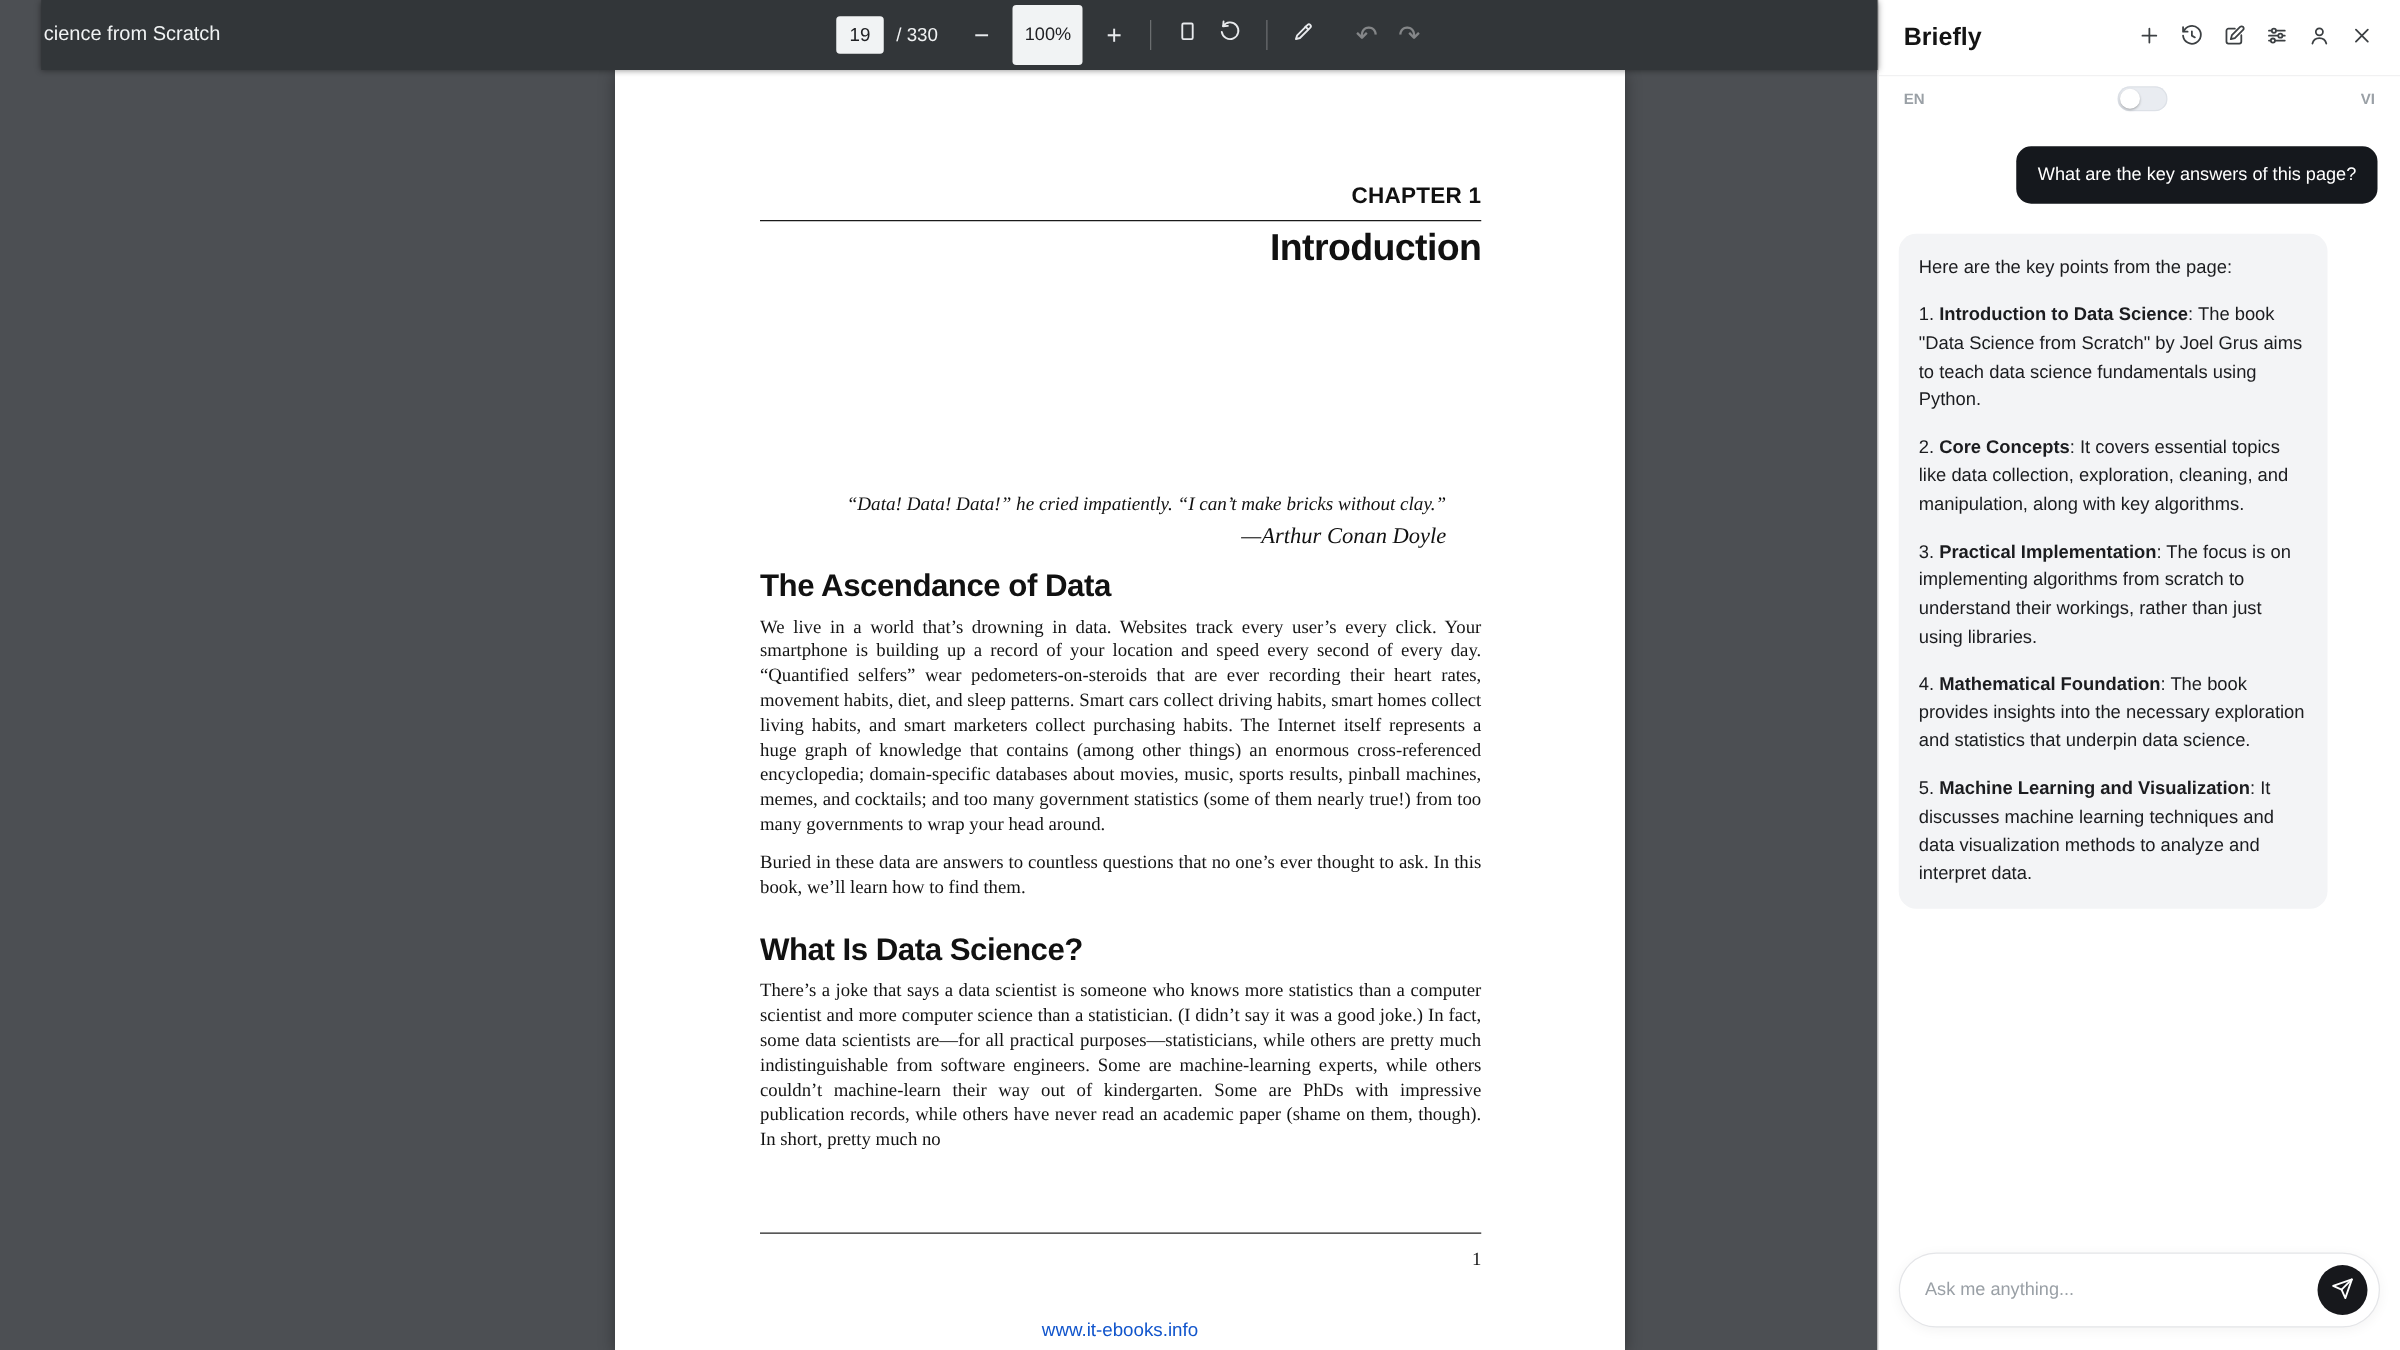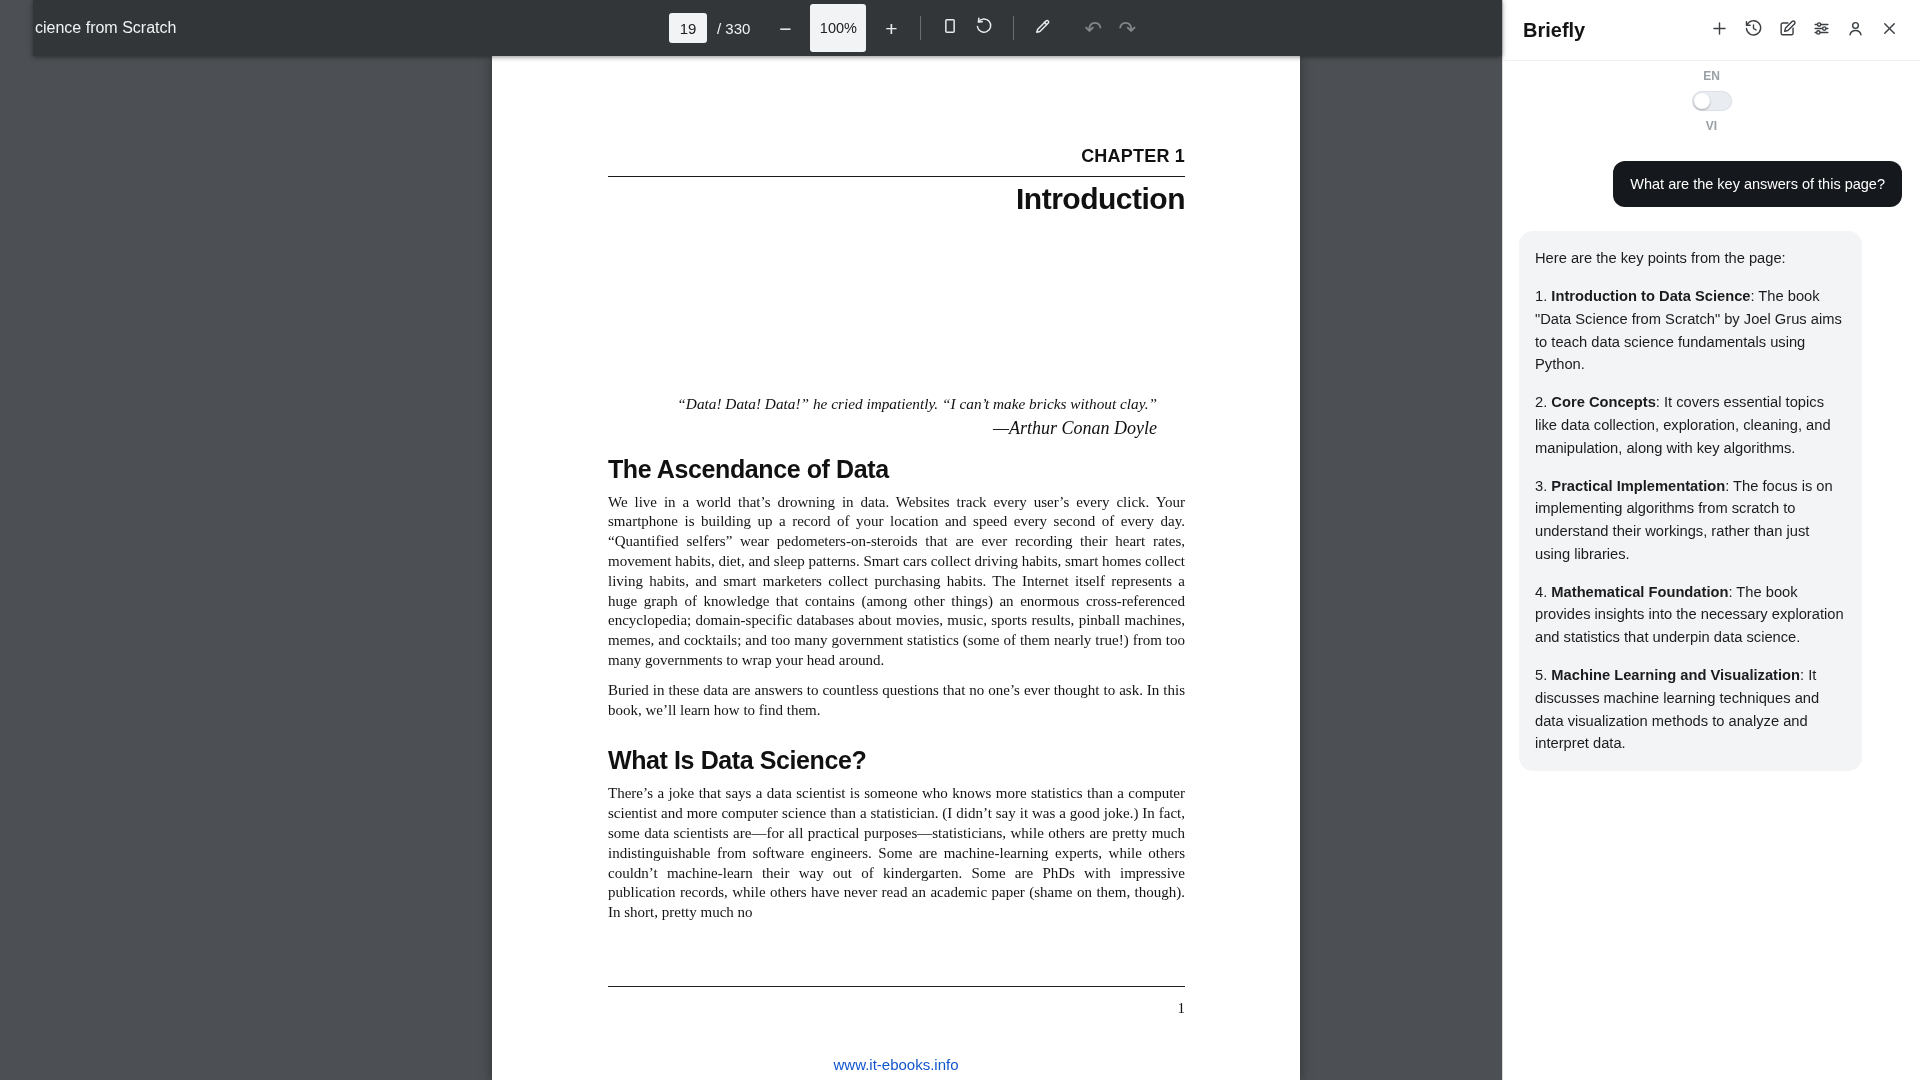--- a/index.html
+++ b/index.html
@@ -78,22 +78,22 @@
   .sb-header { flex: 0 0 60px; display: flex; align-items: center; justify-content: space-between; padding: 0 16px 0 20px; }
   .sb-title { font-size: 20px; font-weight: 700; color: #141414; }
   .sb-icons { display: flex; align-items: center; gap: 4px; }
   .sb-iconbtn {
     width: 30px; height: 30px; background: none; border: none; padding: 0; cursor: pointer;
     display: flex; align-items: center; justify-content: center; color: #3c4043; border-radius: 6px;
   }
   .sb-iconbtn svg { stroke: currentColor; fill: none; stroke-width: 1.8; stroke-linecap: round; stroke-linejoin: round; }
 
   .lang-row {
-    display: flex; align-items: center; justify-content: flex-end; gap: 8px;
-    padding: 8px 20px 6px; border-top: 1px solid #f1f1f2; flex-direction: column;
+    display: flex; align-items: center; justify-content: space-between; gap: 8px;
+    padding: 8px 20px 6px; border-top: 1px solid #f1f1f2;
   }
   .lang-label { font-size: 12px; font-weight: 700; color: #9aa0a6; }
   .toggle { width: 40px; height: 20px; border-radius: 10px; background: #e9ecf1; box-shadow: inset 0 0 0 1px #dde1e7; position: relative; cursor: pointer; }
   .toggle-knob { position: absolute; left: 2px; top: 2px; width: 16px; height: 16px; border-radius: 50%; background: #fff; box-shadow: 0 1px 2px rgba(0,0,0,.3); }
 
   .chat { flex: 1 1 auto; overflow: hidden; display: flex; flex-direction: column; padding: 6px 18px 0 16px; }
   .user-bubble {
     align-self: flex-end; background: #15181d; color: #fff; font-size: 14.5px; line-height: 1.4;
     padding: 13px 17px; border-radius: 12px; max-width: 330px; margin-top: 16px;
   }
@@ -265,13 +265,26 @@
     <div class="ai-bubble">
       <p>Here are the key points from the page:</p>
       <p class="point"><span>1. </span><b>Introduction to Data Science</b><span>: The book "Data Science from Scratch" by Joel Grus aims to teach data science fundamentals using Python.</span></p>
       <p class="point"><span>2. </span><b>Core Concepts</b><span>: It covers essential topics like data collection, exploration, cleaning, and manipulation, along with key algorithms.</span></p>
       <p class="point"><span>3. </span><b>Practical Implementation</b><span>: The focus is on implementing algorithms from scratch to understand their workings, rather than just using libraries.</span></p>
       <p class="point"><span>4. </span><b>Mathematical Foundation</b><span>: The book provides insights into the necessary exploration and statistics that underpin data science.</span></p>
       <p class="point"><span>5. </span><b>Machine Learning and Visualization</b><span>: It discusses machine learning techniques and data visualization methods to analyze and interpret data.</span></p>
     </div>
   </div>
 
+  <div class="composer">
+    <div class="pill">
+      <input class="ask-input" type="text" placeholder="Ask me anything..." style="">
+      <button class="send-btn">
+        <span>
+          <svg width="18" height="18" viewBox="0 0 24 24" fill="none" stroke="#fff" stroke-width="2" stroke-linecap="round" stroke-linejoin="round">
+              <path d="M22 2 11 13"></path>
+              <path d="M22 2 15 22l-4-9-9-4z"></path>
+            </svg>
+        </span>
+      </button>
+    </div>
+  </div>
 </aside>
 
 </body></html>

